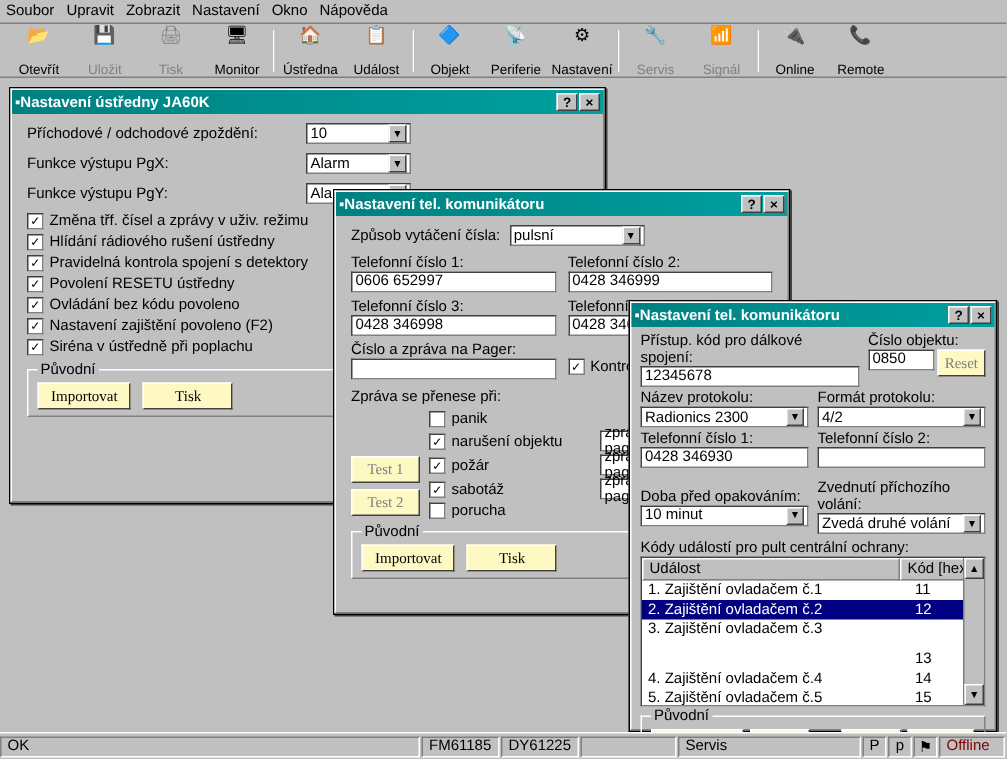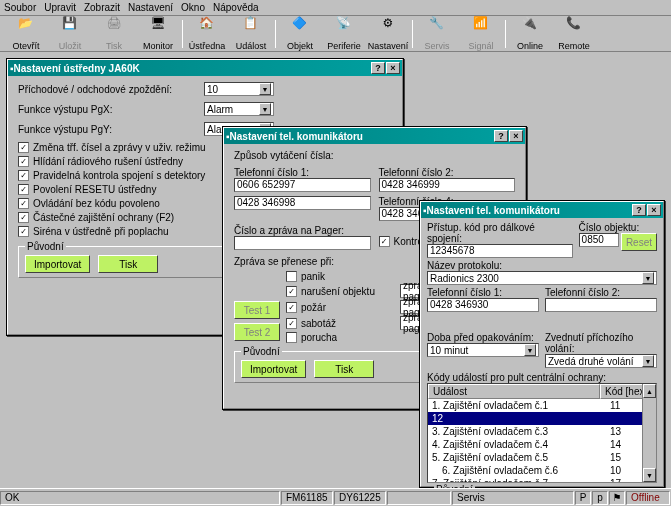--- a/index.html
+++ b/index.html
@@ -20,21 +20,21 @@
 .titlebar .winbtns { display: flex; gap: 1px; }
 .titlebar .winbtn { width: 14px; height: 12px; background: #c0c0c0; border: 1px solid #fff; border-right-color: #404040; border-bottom-color: #404040; color: #000; font-size: 9px; display: flex; align-items: center; justify-content: center; cursor: default; font-weight: bold; }
 .content { padding: 6px 10px; }
 .row { display: flex; align-items: center; margin-bottom: 6px; gap: 6px; }
 .label { color: #000; }
 .select, .input { background: #fff; border: 1px solid #808080; border-top-color: #404040; border-left-color: #404040; height: 14px; padding: 0 2px; }
 .select { display: flex; align-items: center; justify-content: space-between; }
 .select .arrow { width: 12px; height: 12px; background: #c0c0c0; border: 1px solid #fff; border-right-color: #404040; border-bottom-color: #404040; display: flex; align-items: center; justify-content: center; font-size: 7px; }
 .checkbox { display: flex; align-items: center; gap: 4px; margin-bottom: 3px; }
 .checkbox .box { width: 11px; height: 11px; background: #fff; border: 1px solid #808080; border-top-color: #404040; border-left-color: #404040; display: flex; align-items: center; justify-content: center; font-size: 8px; }
-.btn { height: 18px; background: #bef264; border: 1px solid #fff; border-right-color: #404040; border-bottom-color: #404040; padding: 0 8px; display: inline-flex; align-items: center; justify-content: center; cursor: default; min-width: 60px; }
+.btn { height: 18px; background: #fef9c3; border: 1px solid #fff; border-right-color: #404040; border-bottom-color: #404040; padding: 0 8px; display: inline-flex; align-items: center; justify-content: center; cursor: default; min-width: 60px; font-family: Liberation Serif, serif; }
 .btn.disabled { color: #808080; }
 .fieldset { border: 1px solid #808080; border-top-color: #fff; border-left-color: #fff; position: relative; padding: 8px 6px 4px; margin-top: 6px; }
 .fieldset .legend { position: absolute; top: -6px; left: 6px; background: #c0c0c0; padding: 0 2px; }
 .table { background: #fff; border: 1px solid #808080; border-top-color: #404040; border-left-color: #404040; }
 .table-header { display: flex; background: #c0c0c0; }
 .table-header .th { border: 1px solid #fff; border-right-color: #808080; border-bottom-color: #808080; padding: 1px 4px; }
 .table-row { display: flex; padding: 0 0; gap: 31px; }
 .table-row.selected { background: #000080; color: #fff; }
 .table-row .td { padding: 1px 4px; }
 .statusbar { position: absolute; bottom: 0; left: 0; right: 0; height: 18px; background: #c0c0c0; border-top: 1px solid #fff; display: flex; align-items: center; }
@@ -164,21 +164,21 @@
             <div class="checkbox">
               <span class="box">✓</span>
               <span>Povolení RESETU ústředny</span>
             </div>
             <div class="checkbox">
               <span class="box">✓</span>
               <span>Ovládání bez kódu povoleno</span>
             </div>
             <div class="checkbox">
               <span class="box">✓</span>
-              <span>Částečné zajištění ochrany (F2)</span>
+              <span>Nastavení zajištění povoleno (F2)</span>
             </div>
             <div class="checkbox">
               <span class="box">✓</span>
               <span>Siréna v ústředně při poplachu</span>
             </div>
           </div>
         <div id="w1checksR" style="flex:1;">
             <div class="checkbox">
               <span class="box">✓</span>
               <span>Akust. signalizace</span>
@@ -226,33 +226,38 @@
       <span>▪</span>
       <span class="title">Nastavení tel. komunikátoru</span>
       <div class="winbtns">
         <div class="winbtn">?</div>
         <div class="winbtn">×</div>
       </div>
     </div>
     <div class="content">
       <div class="row">
         <span class="label">Způsob vytáčení čísla:</span>
+        <div class="select" style="width:90px;">
+          <span>pulsní</span>
+          <span class="arrow">▼</span>
+        </div>
       </div>
       <div style="display:flex; gap:8px;">
         <div style="flex:1;">
           <div class="label">Telefonní číslo 1:</div>
           <div class="input">0606 652997</div>
         </div>
         <div style="flex:1;">
           <div class="label">Telefonní číslo 2:</div>
           <div class="input">0428 346999</div>
         </div>
       </div>
       <div style="display:flex; gap:8px; margin-top:4px;">
         <div style="flex:1;">
+          <div class="label">Telefonní číslo 3:</div>
           <div class="input">0428 346998</div>
         </div>
         <div style="flex:1;">
           <div class="label">Telefonní číslo 4:</div>
           <div class="input">0428 346997</div>
         </div>
       </div>
       <div style="display:flex; gap:8px; margin-top:4px; align-items:flex-end;">
         <div style="flex:1;">
           <div class="label">Číslo a zpráva na Pager:</div>
@@ -354,32 +359,39 @@
         </div>
       </div>
       <div style="display:flex; gap:6px; margin-top:2px;">
         <div style="flex:1;">
           <div class="label">Název protokolu:</div>
           <div class="select">
               <span>Radionics 2300</span>
               <span class="arrow">▼</span>
             </div>
         </div>
+        <div style="flex:1;">
+          <div class="label">Formát protokolu:</div>
+          <div class="select">
+              <span>4/2</span>
+              <span class="arrow">▼</span>
+            </div>
+        </div>
       </div>
       <div style="display:flex; gap:6px; margin-top:2px;">
         <div style="flex:1;">
           <div class="label">Telefonní číslo 1:</div>
           <div class="input">0428 346930</div>
         </div>
         <div style="flex:1;">
           <div class="label">Telefonní číslo 2:</div>
           <div class="input"></div>
         </div>
       </div>
-      <div style="display:flex; gap:6px; margin-top:20px;">
+      <div style="display:flex; gap:6px; margin-top:8px;align-items:center;">
         <div style="flex:1;">
           <div class="label">Doba před opakováním:</div>
           <div class="select">
               <span>10 minut</span>
               <span class="arrow">▼</span>
             </div>
         </div>
         <div style="flex:1;">
           <div class="label">Zvednutí příchozího volání:</div>
           <div class="select">
@@ -393,25 +405,26 @@
         <div class="table-header">
           <div class="th" style="flex:1;">Událost</div>
           <div class="th" style="width:56px;">Kód [hex]</div>
         </div>
         <div id="w3rows">
             <div class="table-row">
               <div class="td" style="flex:1;">1. Zajištění ovladačem č.1</div>
               <div class="td" style="width:50px;">11</div>
             </div>
             <div class="table-row selected">
+              <div class="td" style="flex:1;">2. Zajištění ovladačem č.2</div>
               <div class="td" style="width:50px;">12</div>
             </div>
             <div class="table-row">
               <div class="td" style="flex:1;">3. Zajištění ovladačem č.3</div>
-              <div class="td" style="width:50px;">13</div>
+              <div class="td" style="width:50px;margin-top:20px;">13</div>
             </div>
             <div class="table-row">
               <div class="td" style="flex:1;">4. Zajištění ovladačem č.4</div>
               <div class="td" style="width:50px;">14</div>
             </div>
             <div class="table-row">
               <div class="td" style="flex:1;">5. Zajištění ovladačem č.5</div>
               <div class="td" style="width:50px;">15</div>
             </div>
             <div class="table-row">

